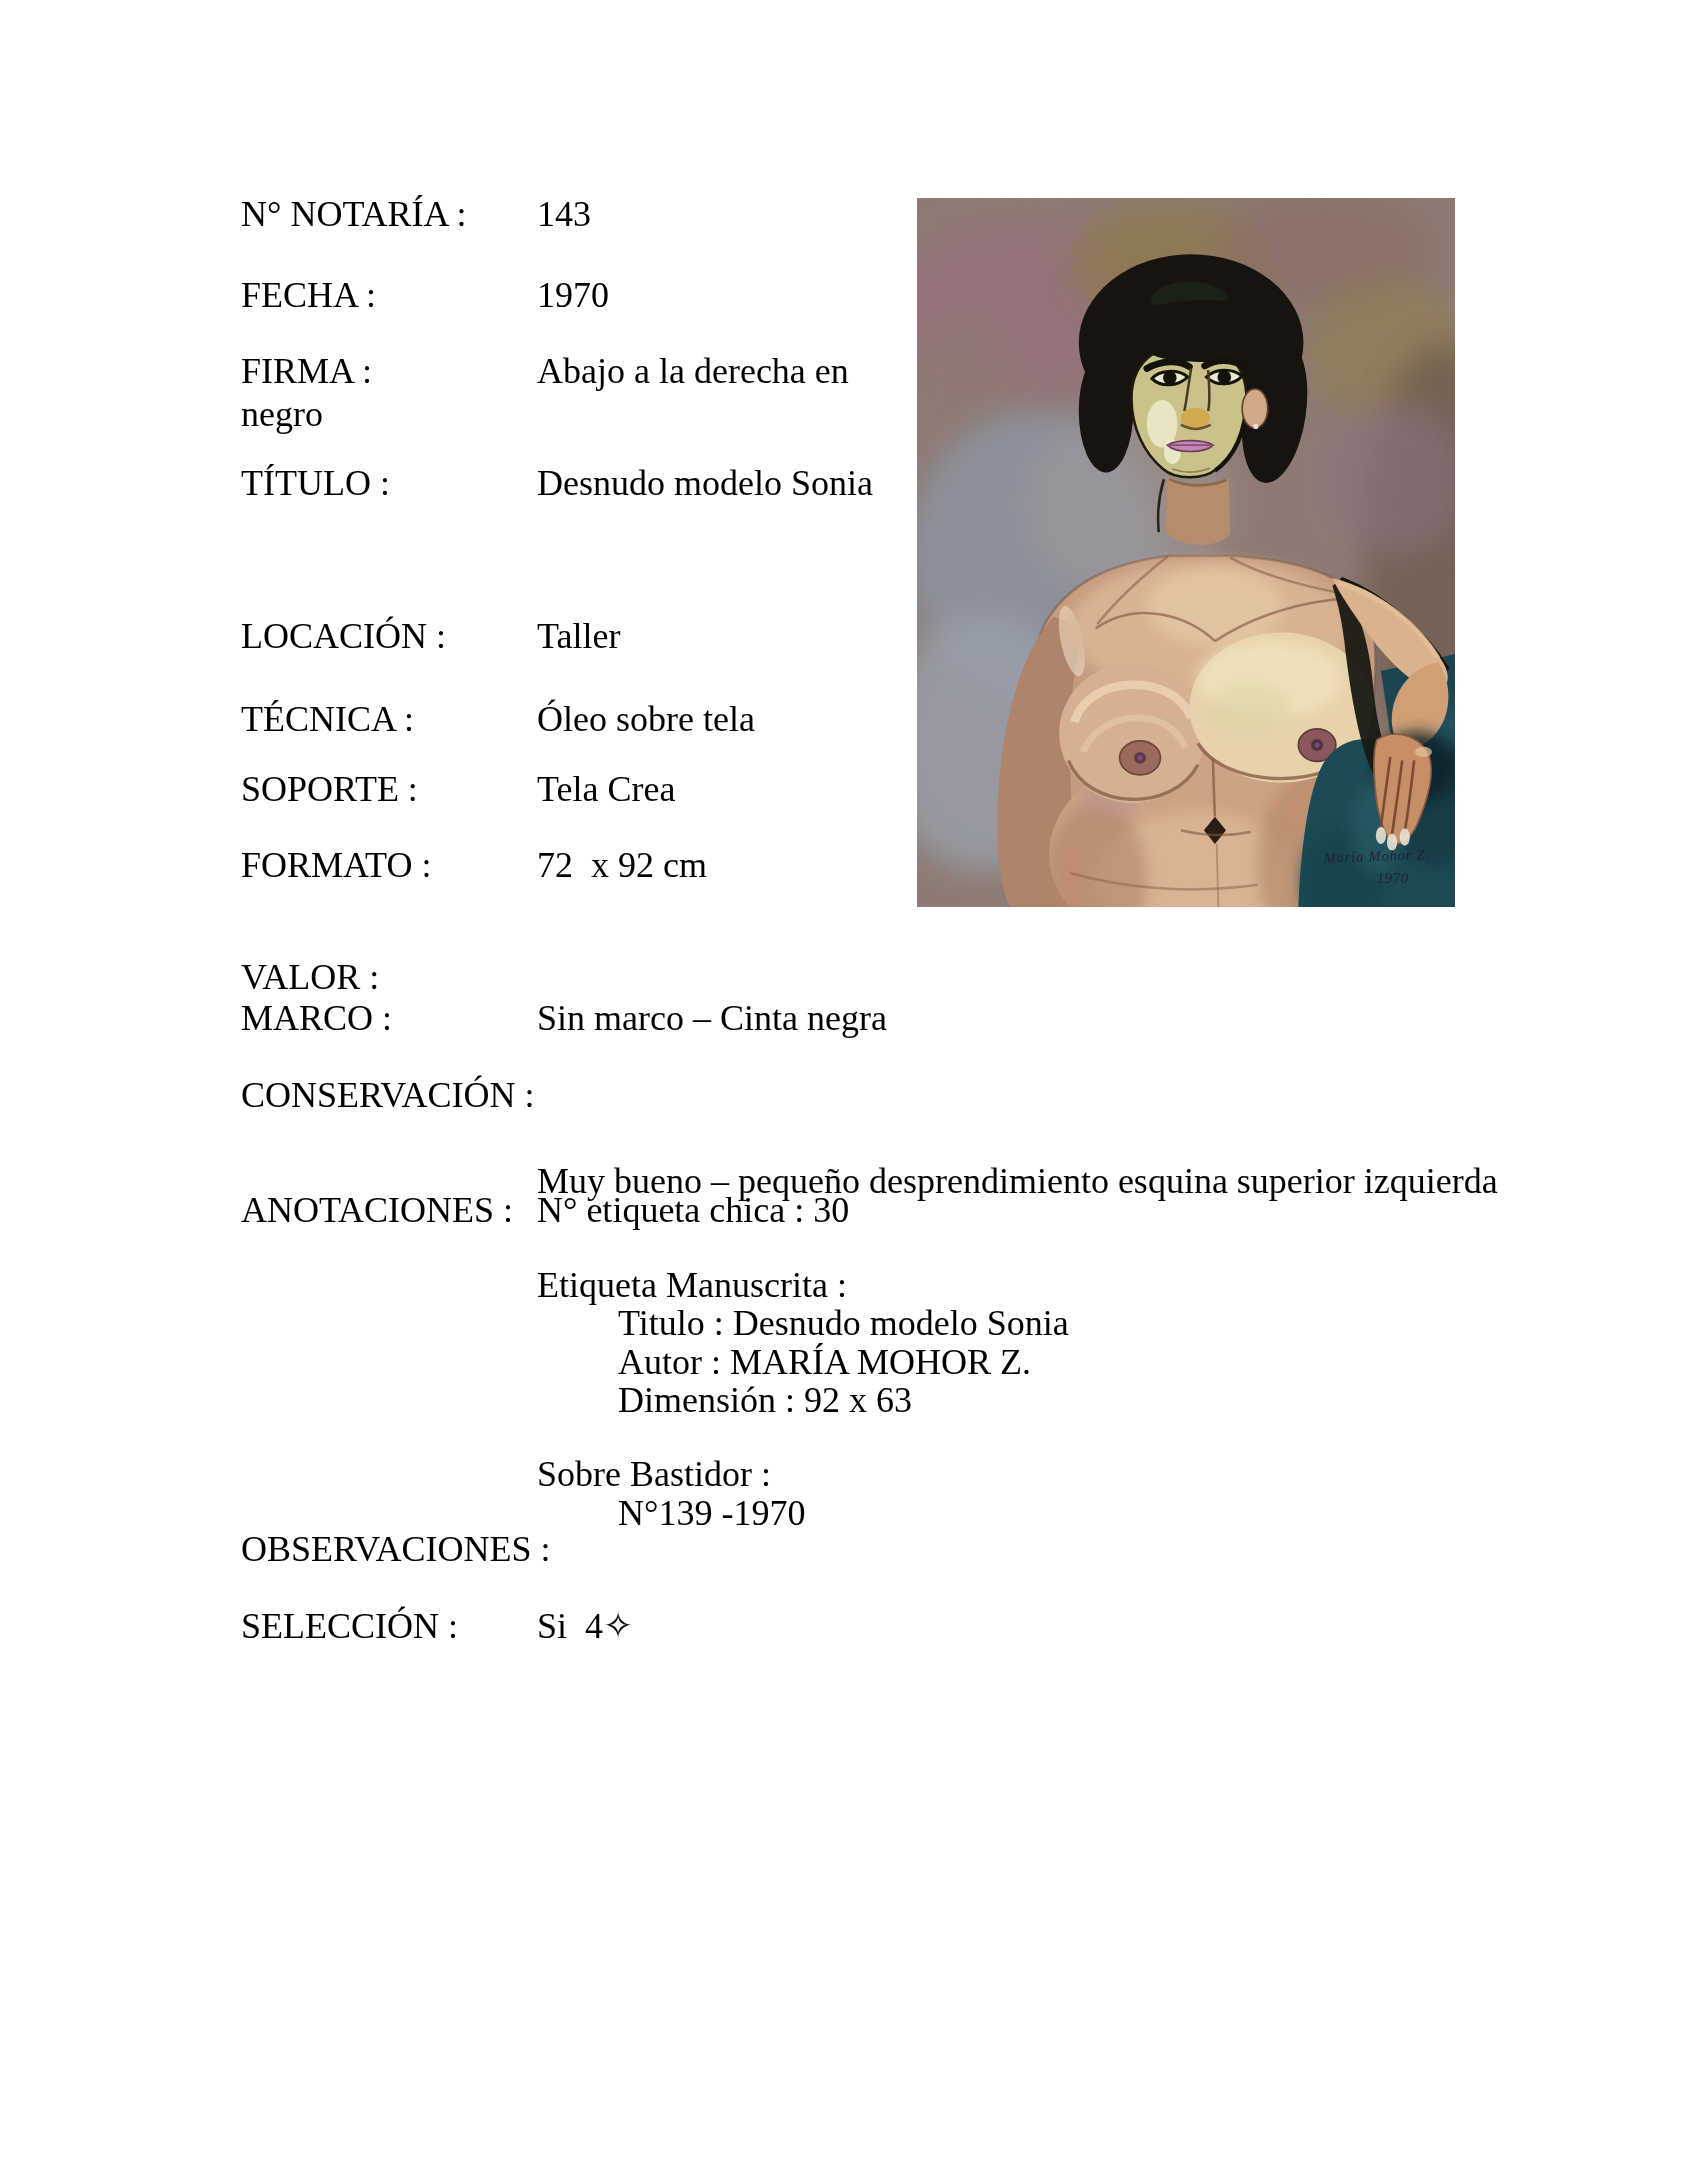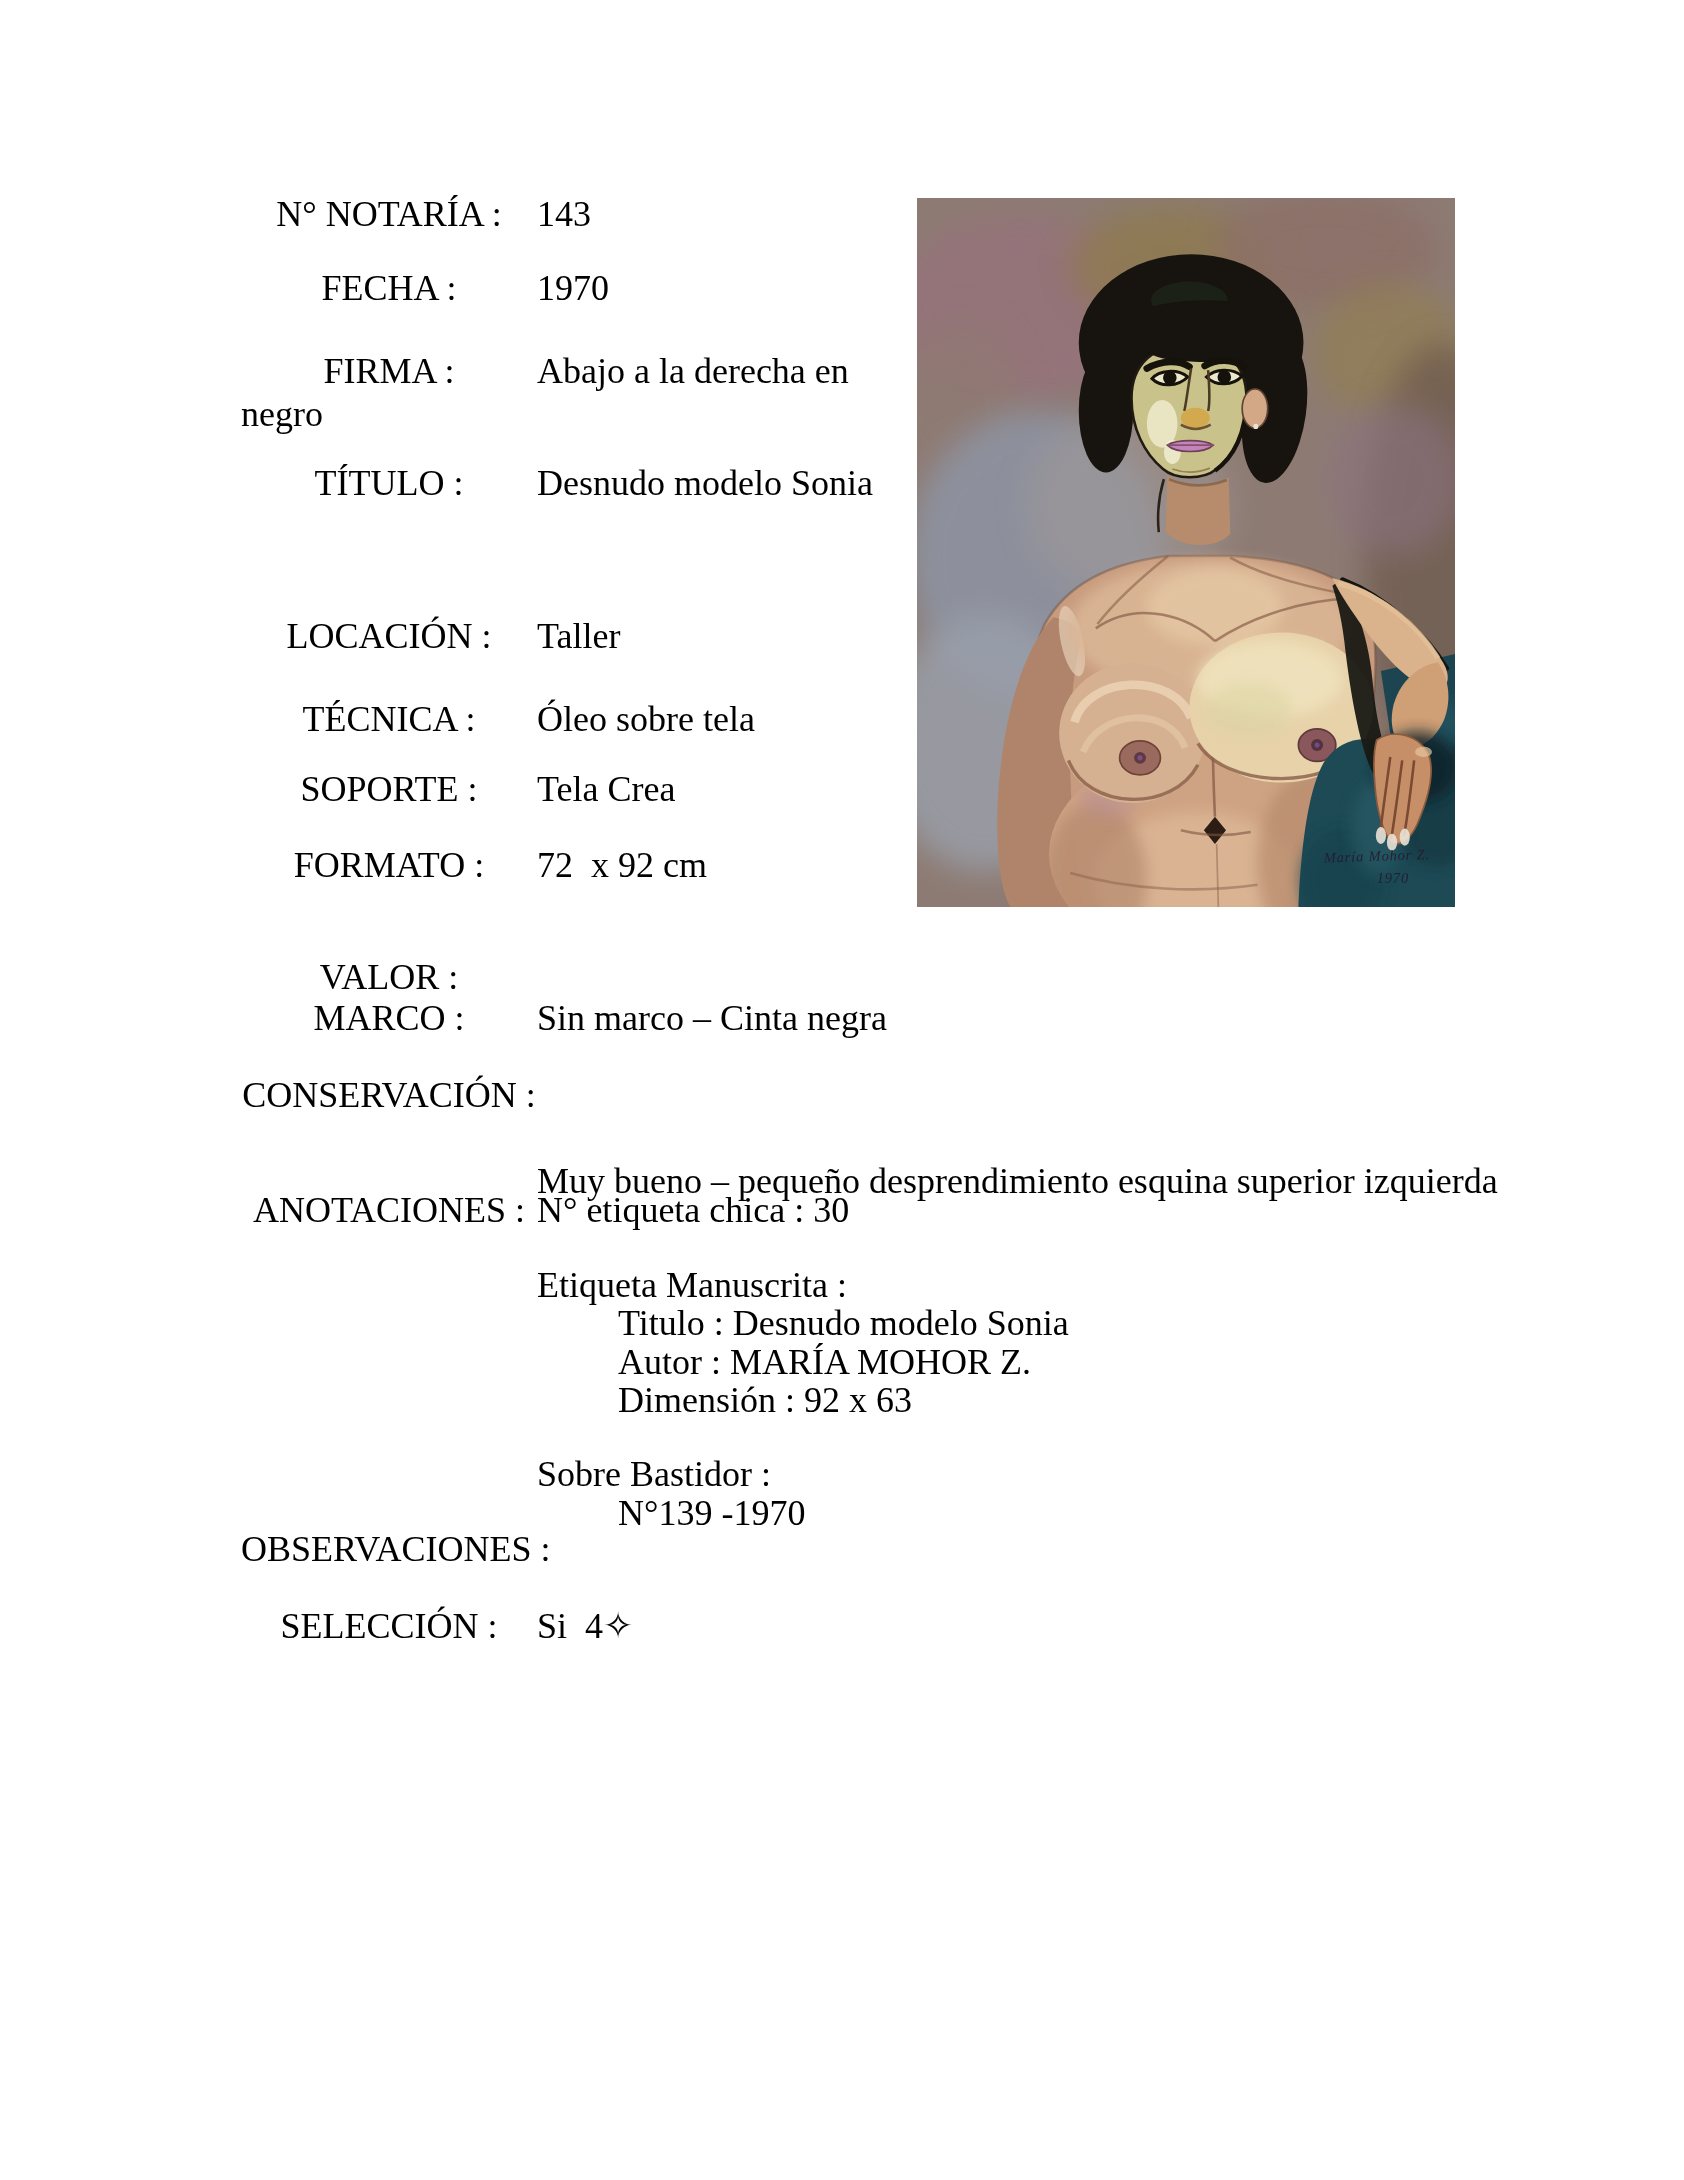--- a/index.html
+++ b/index.html
@@ -12,21 +12,20 @@
     color: #000000;
     overflow: hidden;
   }
   .doc-line {
     position: absolute;
     left: 241px;
     font-size: 36px;
     line-height: 43px;
     white-space: pre-wrap;
     color: #000000;
-    text-align: center;
   }
   .row { display: flex; align-items: flex-start; }
   .lab { flex: 0 0 auto; min-width: 296px; white-space: pre; }
   .val { white-space: pre-wrap; }
   .indent1 { left: 537px; }
   .indent2 { left: 618px; }
   .painting-frame {
     position: absolute;
     left: 917px;
     top: 198px;
@@ -39,21 +38,21 @@
 </head>
 <body>
 
 <div class="page">
 
   <div class="doc-line row" style="top:193px">
     <span class="lab">N° NOTARÍA :</span>
     <span class="val">143</span>
   </div>
 
-  <div class="doc-line row" style="top:267px">
+  <div class="doc-line row" style="top:274px">
     <span class="lab">FECHA :</span>
     <span class="val">1970</span>
   </div>
 
   <div class="doc-line row" style="top:350px">
     <span class="lab">FIRMA :</span>
     <span class="val">Abajo a la derecha en</span>
   </div>
   <div class="doc-line" style="top:393px">negro</div>
 

